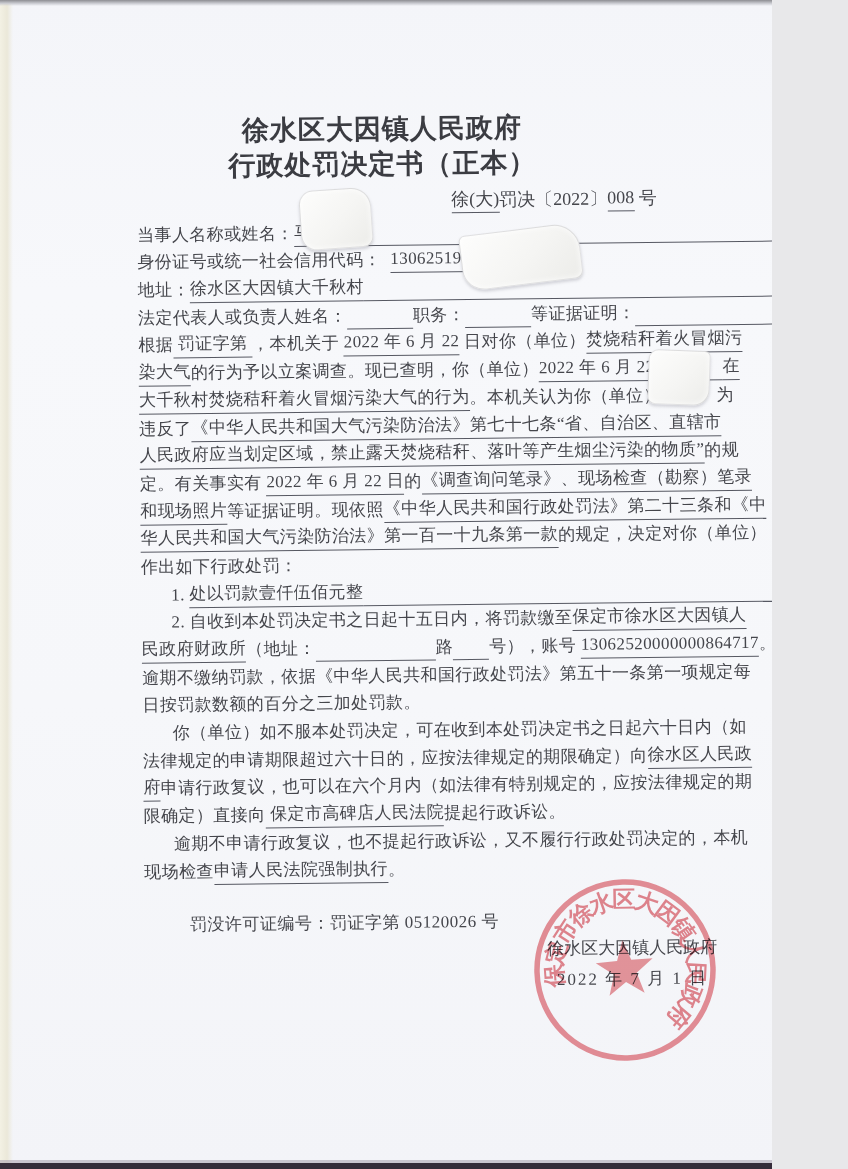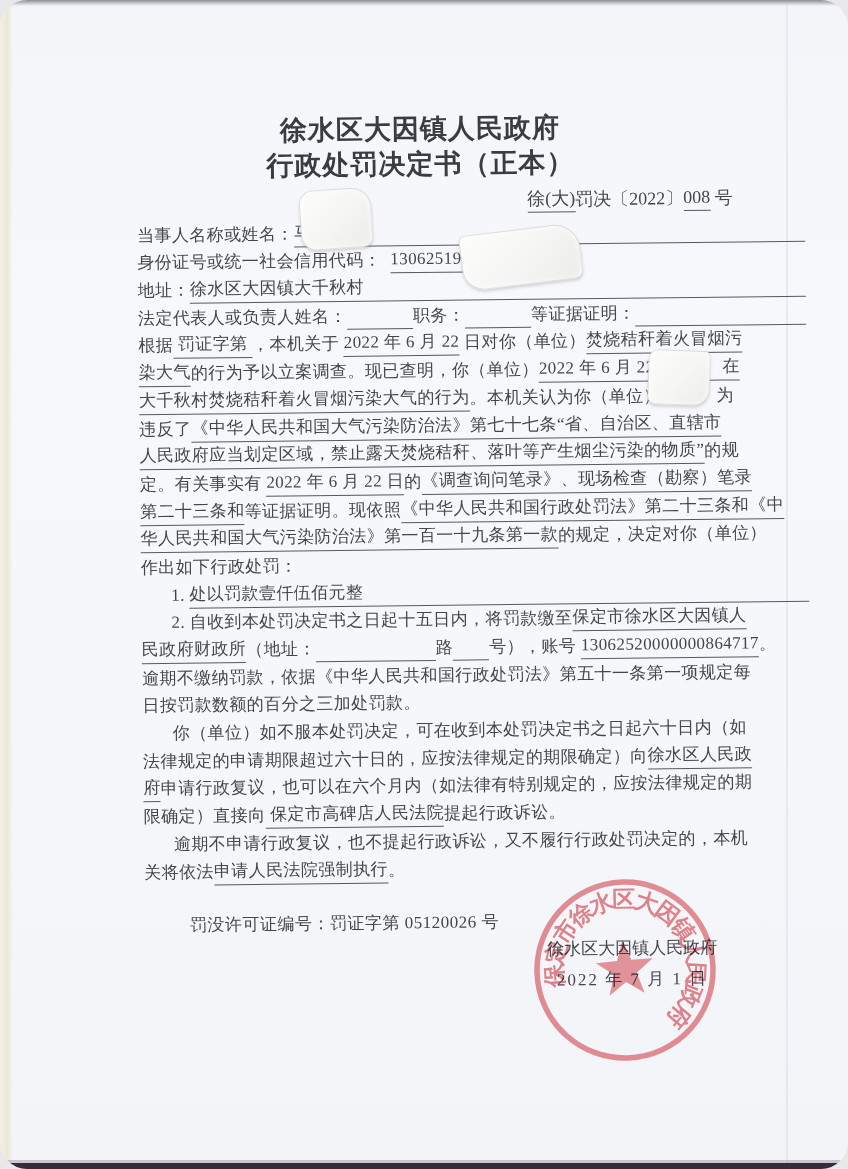--- a/index.html
+++ b/index.html
@@ -1,19 +1,19 @@
 <!DOCTYPE html>
 <html><head>
 <meta charset="utf-8">
 <style>
   html,body{margin:0;padding:0;background:#e8e8ea;}
   .page{
-    position:relative;width:848px;height:1169px;overflow:hidden;
+    position:relative;width:772px;height:1169px;overflow:hidden;
     background:linear-gradient(180deg,#f4f5f9 0%,#f7f8fb 25%,#f6f7fa 60%,#f3f4f8 100%);
-    font-family:"Liberation Serif","DejaVu Serif",serif;color:#44454b;border-radius:27px;
+    font-family:"Liberation Serif","DejaVu Serif",serif;color:#44454b;
   }
   
   .edge-top{position:absolute;top:0;left:0;right:0;height:6px;z-index:9;
     background:linear-gradient(180deg,#8d8d92 0%,#c9cad0 55%,rgba(236,237,242,0) 100%);}
   .edge-left{position:absolute;top:0;left:0;width:13px;height:100%;z-index:8;
     background:linear-gradient(90deg,#f3f1e4 0%,#ebe8d9 55%,rgba(246,247,250,0) 100%);}
   .edge-bottom{position:absolute;bottom:0;left:0;right:0;height:6px;background:#352c3a;z-index:9;}
   .edge-bottom-soft{position:absolute;bottom:6px;left:0;right:0;height:3px;background:#a79fae;opacity:.55;z-index:9;}
   .scan-line{position:absolute;top:0;left:786px;width:2px;height:100%;background:rgba(198,204,216,.32);z-index:2;}
 
@@ -125,21 +125,21 @@
           <span class="u">人民政府应当划定区域，禁止露天焚烧秸秆、落叶等产生烟尘污染的物质”</span>
           <span>的规</span>
         </div>
         <div class="line">
           <span>定。有关事实有 </span>
           <span class="u">2022 年 6 月 22 日</span>
           <span>的</span>
           <span class="u">《调查询问笔录》、现场检查（勘察）笔录</span>
         </div>
         <div class="line">
-          <span class="u">第二十三条和</span>
+          <span class="u">和现场照片</span>
           <span>等证据证明。现依照</span>
           <span class="u">《中华人民共和国行政处罚法》第二十三条和《中</span>
         </div>
         <div class="line">
           <span class="u">华人民共和国大气污染防治法》第一百一十九条第一款</span>
           <span>的规定，决定对你（单位）</span>
         </div>
         <div class="line">
           <span>作出如下行政处罚：</span>
         </div>
@@ -181,21 +181,21 @@
         </div>
         <div class="line">
           <span>限确定）直接向</span>
           <span class="u"> 保定市高碑店人民法院</span>
           <span>提起行政诉讼。</span>
         </div>
         <div class="line indent">
           <span>逾期不申请行政复议，也不提起行政诉讼，又不履行行政处罚决定的，本机</span>
         </div>
         <div class="line">
-          <span>关将依法</span>
+          <span>现场检查</span>
           <span class="u">申请人民法院强制执行</span>
           <span>。</span>
         </div>
       </div>
 
     <div class="permit">罚没许可证编号：罚证字第 05120026 号</div>
 
     <div class="sign">
       <div>徐水区大因镇人民政府</div>
       <div class="date">2022 年 7 月 1 日</div>

